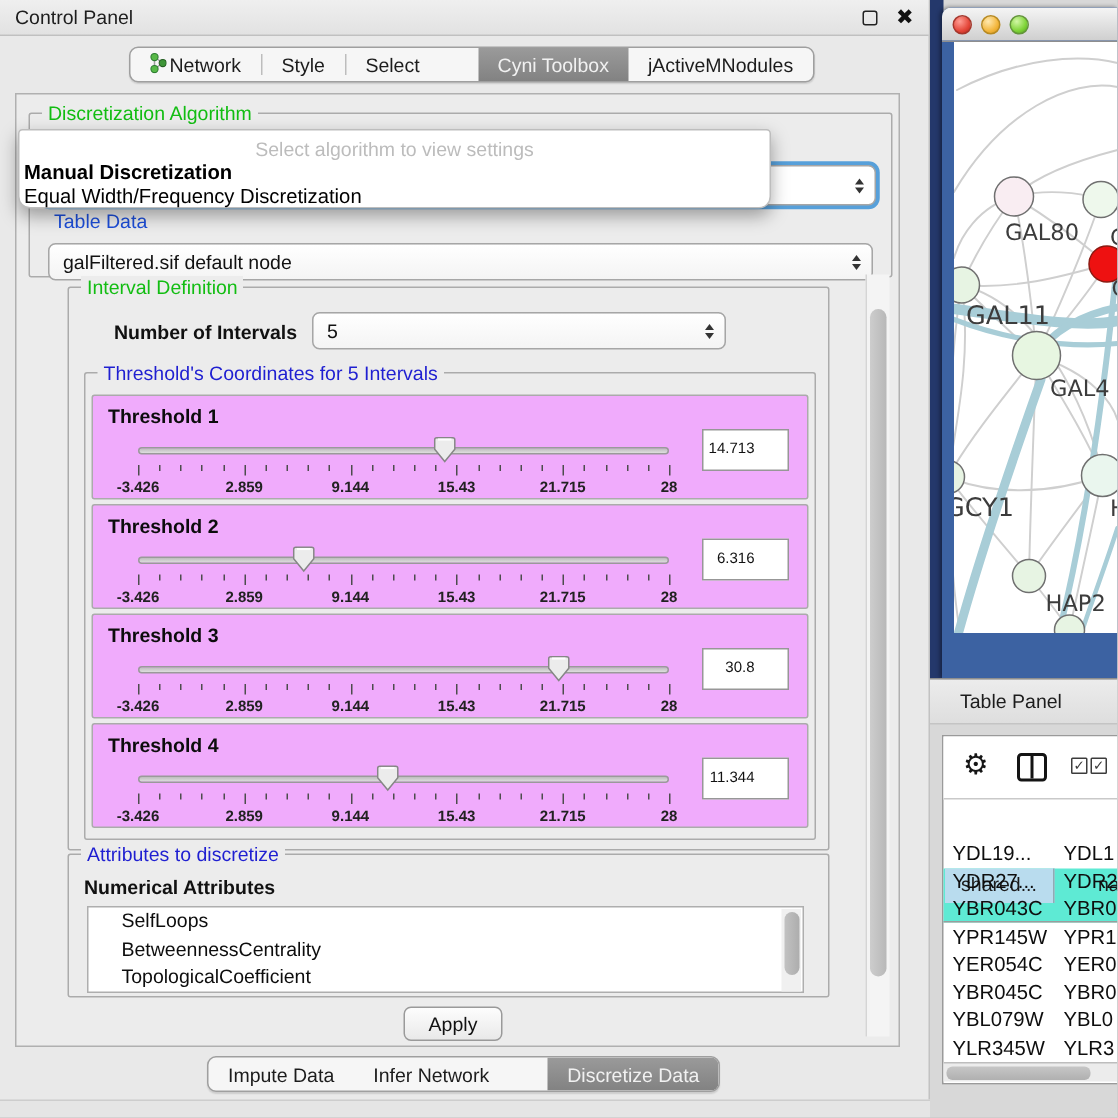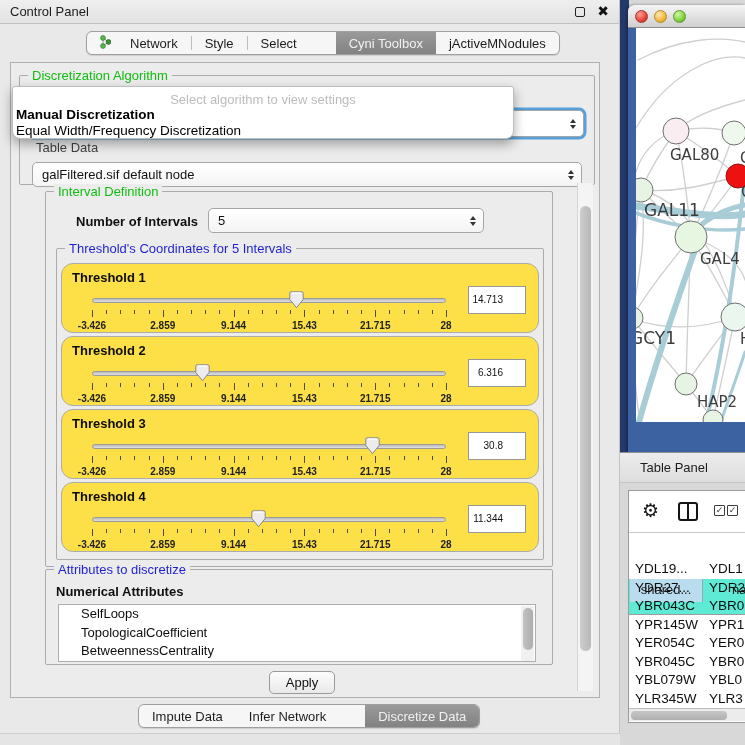--- a/index.html
+++ b/index.html
@@ -8,51 +8,51 @@
 
   
   .left-panel{position:absolute;left:0;top:0;width:620px;height:745px;background:#e9e9e9;border-right:1px solid #c2c2c2;}
   .titlebar{position:absolute;left:0;top:0;width:100%;height:24px;background:linear-gradient(#efefef,#e2e2e2);border-bottom:1px solid #c0c0c0;}
   .titlebar .title{position:absolute;left:10px;top:4px;font-size:13px;color:#1d1d1d;}
   .win-float{position:absolute;right:34px;top:7px;width:10px;height:10px;border:1.5px solid #222;border-radius:2px;}
   .win-close{position:absolute;right:10px;top:3px;font-size:14px;font-weight:bold;color:#111;}
 
   
   .tab-group{position:absolute;display:flex;align-items:stretch;height:24px;background:#f6f6f6;border:1px solid #9f9f9f;border-radius:6px;overflow:hidden;box-shadow:0 1px 1px rgba(0,0,0,.12);}
-  .tab{display:flex;align-items:center;gap:19px;padding:0 13px;font-size:13px;color:#1c1c1c;background:transparent;white-space:nowrap;}
+  .tab{display:flex;align-items:center;gap:2px;padding:0 13px;font-size:13px;color:#1c1c1c;background:transparent;white-space:nowrap;}
   .tab.sel{background:linear-gradient(#9a9a9a,#828282);color:#f1f1f1;margin-left:26px;}
   .tab-sep{width:1px;background:#bdbdbd;margin:4px 0;}
   #top-tabs{left:86px;top:31px;}
   #bottom-tabs{left:138px;top:704px;}
   .bottom-strip{position:absolute;left:0;top:733px;width:620px;height:12px;background:#e5e5e5;border-top:1px solid #cdcdcd;}
 
   
   .content-box{position:absolute;left:10px;top:62px;width:590px;height:636px;background:#ececec;border:1px solid #b0b0b0;}
 
   .grp{position:absolute;border:1px solid #ababab;border-radius:2px;}
   .gtitle{position:absolute;top:-8px;left:8px;background:#ececec;padding:0 4px;font-size:13px;}
   .gtitle.green{color:#12bd12;}
   .gtitle.blue{color:#1f1fd1;}
-  .gtitle.black{color:#404040;}
+  .gtitle.black{color:#1d4ed8;}
 
   .combo{position:absolute;background:linear-gradient(#ffffff,#f4f4f4);border:1px solid #a6a6a6;border-radius:5px;line-height:23px;padding-left:9px;font-size:13px;color:#111;}
   .spin{position:absolute;right:7px;top:50%;transform:translateY(-50%);display:flex;flex-direction:column;align-items:center;gap:2px;}
   .spin .up{width:0;height:0;border-left:3.5px solid transparent;border-right:3.5px solid transparent;border-bottom:4.5px solid #333;}
   .spin .dn{width:0;height:0;border-left:3.5px solid transparent;border-right:3.5px solid transparent;border-top:4.5px solid #333;}
 
   .algo-combo{position:absolute;left:8px;top:34px;width:556px;height:27px;background:#fff;border:1px solid #a6a6a6;border-radius:5px;box-shadow:0 0 0 2.5px #57a0da;}
 
   
   .popup{position:absolute;left:12px;top:86px;width:502px;height:53px;background:#fff;border:1px solid #bdbdbd;border-radius:3px 3px 8px 8px;box-shadow:0 5px 12px rgba(0,0,0,.35);z-index:60;}
   .popup .hint{position:absolute;left:0;top:5px;width:100%;text-align:center;color:#bcbcbc;font-size:13px;}
   .popup .opt{position:absolute;left:3px;font-size:13.5px;color:#000;white-space:nowrap;}
   .popup .opt.b{font-weight:bold;}
 
   
-  .thr-box{position:absolute;left:4px;width:478px;height:70px;background:#fde047;border:1px solid #ababab;border-radius:12px;}
+  .thr-box{position:absolute;left:4px;width:478px;height:70px;background:#f0abfc;border:1px solid #ababab;border-radius:2px;}
   .thr-label{position:absolute;left:10px;top:6px;font-weight:bold;font-size:13px;color:#0c0c0c;}
   .slider-area{position:absolute;left:30px;right:92px;top:26px;height:42px;}
   .track{position:absolute;left:0;right:0;top:8px;height:5px;background:linear-gradient(#bdbdbd,#dedede);border:1px solid #9a9a9a;border-radius:3px;}
   .handle{position:absolute;top:1px;width:15px;height:18px;margin-left:-7px;}
   .tickrow{position:absolute;left:0;right:0;top:20px;height:8px;}
   .tick{position:absolute;width:1px;background:#4c4c4c;top:0;}
   .tick.minor{height:4px;}
   .tick.major{height:7px;}
   .ticklabels{position:absolute;left:0;right:0;top:30px;height:12px;}
   .ticklabel{position:absolute;transform:translateX(-50%);font-size:10px;font-weight:bold;color:#222;white-space:nowrap;}
@@ -362,22 +362,22 @@
             </div>
         </div>
       </div>
 
       <div class="grp" style="left:34px;top:506px;width:508px;height:96px;">
         <span class="gtitle blue">Attributes to discretize</span>
         <span style="position:absolute;left:10px;top:14px;font-weight:bold;">Numerical Attributes</span>
         <div class="listbox">
           <div id="attr-items">
               <div class="listitem">SelfLoops</div>
+              <div class="listitem">BetweennessCentrality</div>
               <div class="listitem">TopologicalCoefficient</div>
-              <div class="listitem">BetweennessCentrality</div>
             </div>
           <div class="list-scroll">
               <div class="list-thumb"></div>
             </div>
         </div>
       </div>
 
       <div class="apply-btn">Apply</div>
 
       <div class="v-scrollbar">

